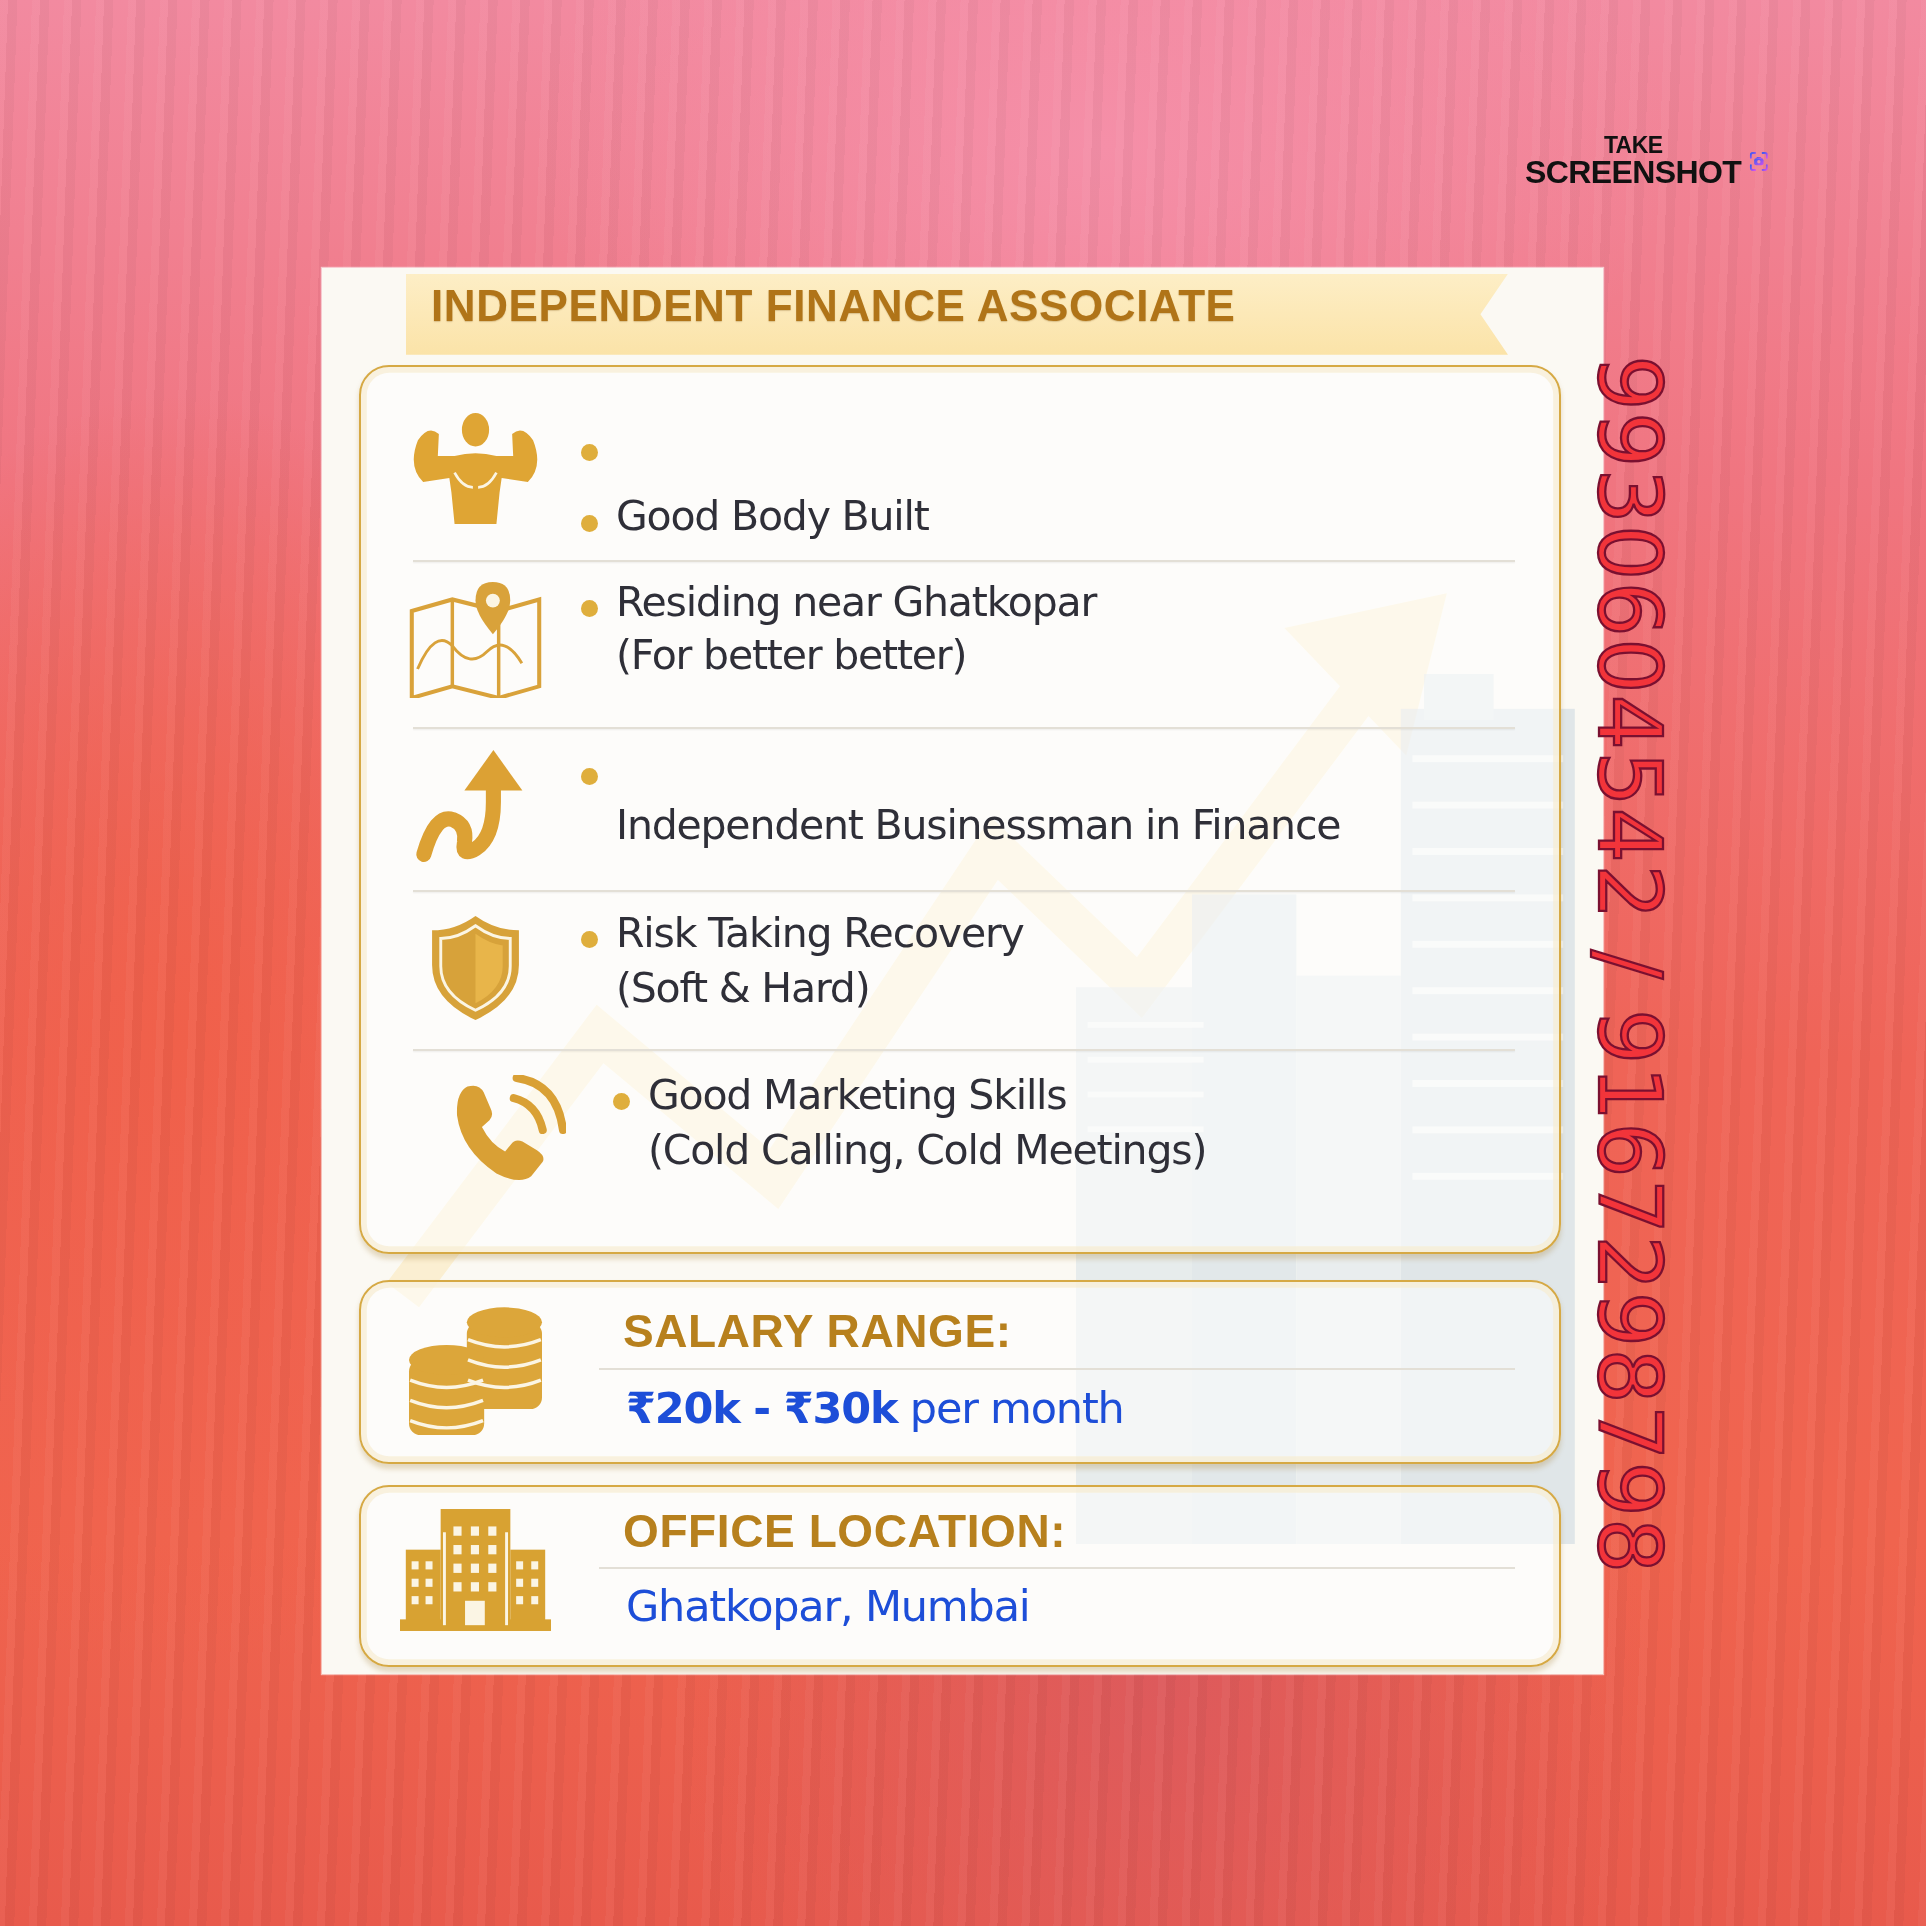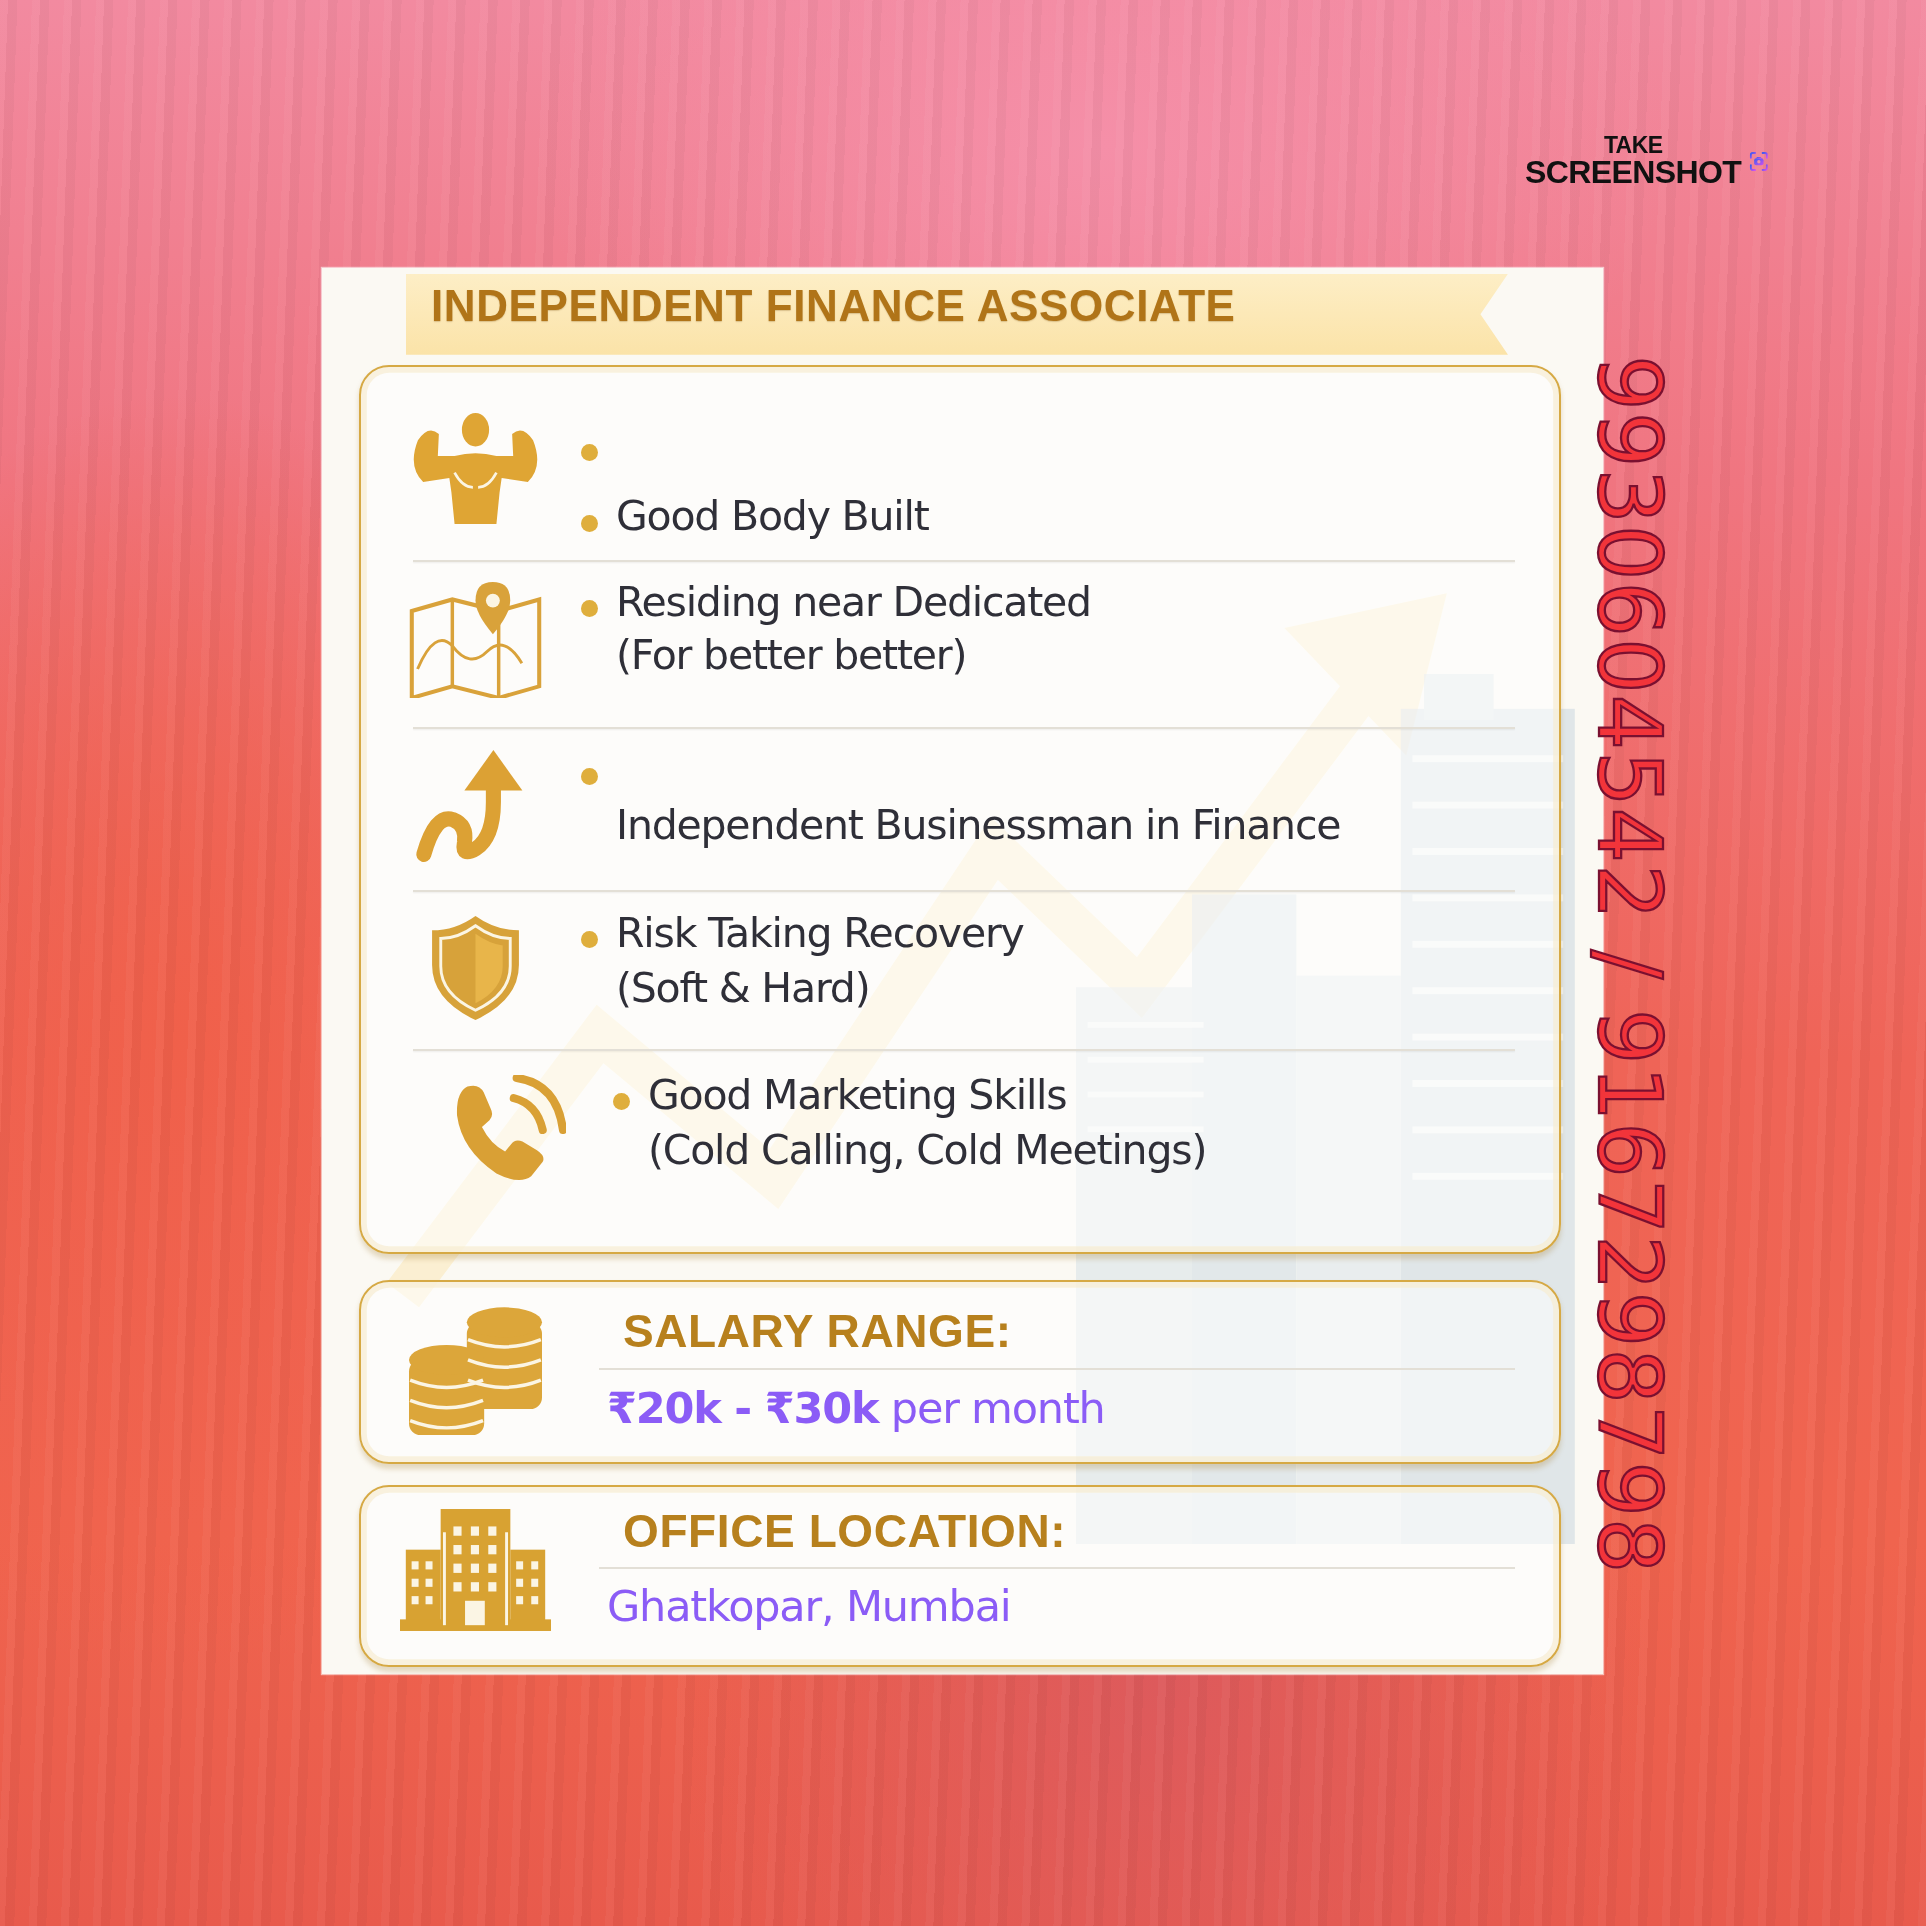--- a/index.html
+++ b/index.html
@@ -59,21 +59,21 @@
   .row { position:absolute; left:0; width:100%; }
   .row .icon { position:absolute; left:36px; width:157px; display:flex; justify-content:center; }
   .row .icon svg { display:block; }
   .sep { position:absolute; left:52px; width:1102px; height:1.7px; background:#e3dfd6; box-shadow:0 1.2px 1.2px rgba(0,0,0,0.05); }
 
   .bullet { position:absolute; left:220px; width:17.4px; height:17.4px; border-radius:50%; background:#dfae3c; }
   .txt { position:absolute; left:255px; font-size:41px; color:#2f2f38; white-space:nowrap; line-height:1.35; font-family:"DejaVu Sans", sans-serif; letter-spacing:-1.2px; }
 
   .sub-title { position:absolute; left:262px; font-size:46px; font-weight:700; color:#b7801d; letter-spacing:0.6px; white-space:nowrap; }
   .sub-sep { position:absolute; left:238px; width:916px; height:1.7px; background:#e3dfd6; }
-  .sub-val { position:absolute; left:246px; font-size:43px; color:#8b5cf6; white-space:nowrap; font-family:"DejaVu Sans", sans-serif; letter-spacing:-1.2px; }
+  .sub-val { position:absolute; left:265px; font-size:43px; color:#1d4ed8; white-space:nowrap; font-family:"DejaVu Sans", sans-serif; letter-spacing:-1.2px; }
   .sub-val b { font-weight:700; }
   .sub-val .light { font-weight:400; }
 
   .phone {
     position:absolute; left:1588px; top:333px; width:81px; height:1264px;
     display:flex; align-items:center; justify-content:center;
   }
   .phone span {
     display:block; transform:rotate(90deg); white-space:nowrap;
     font-size:87px; font-weight:400; color:#f2343a; letter-spacing:1.2px;
@@ -161,21 +161,21 @@
       <div class="icon" style="top:11.6px;">
         <svg width="139" height="116" viewBox="0 0 240 200">
           <path d="M10 50 L80 30 L160 50 L230 30 V180 L160 200 L80 180 L10 200 Z" fill="none" stroke="#d9a23a" stroke-width="7"></path>
           <path d="M80 30 V180 M160 50 V200" stroke="#d9a23a" stroke-width="6"></path>
           <path d="M20 150 Q50 80 80 110 Q110 150 140 120 Q170 90 200 140" stroke="#d9a23a" stroke-width="5" fill="none"></path>
           <path d="M150 0 Q180 0 180 32 Q180 55 150 90 Q120 55 120 32 Q120 0 150 0 Z" fill="#d9a23a"></path>
           <circle cx="150" cy="32" r="12" fill="#fbf5e4"></circle>
         </svg>
       </div>
       <div class="bullet" style="top:30px;"></div>
-      <div class="txt" style="top:4.6px;">Residing near Dedicated</div>
+      <div class="txt" style="top:4.6px;">Residing near Ghatkopar</div>
       <div class="txt" style="top:58px;">(For better better)</div>
     </div>
     <div class="sep" style="top:360px;"></div>
 
     <div class="row" style="top:371px;height:151px;">
       <div class="icon" style="top:11.6px;">
         <svg width="128" height="116" viewBox="0 0 220 200">
           <path d="M20 180 Q40 110 70 120 Q95 130 90 160 Q85 185 110 170 Q140 150 140 90 L140 60" stroke="#dca134" stroke-width="26" fill="none" stroke-linecap="round"></path>
           <polygon points="140,0 190,70 90,70" fill="#dca134"></polygon>
         </svg>

